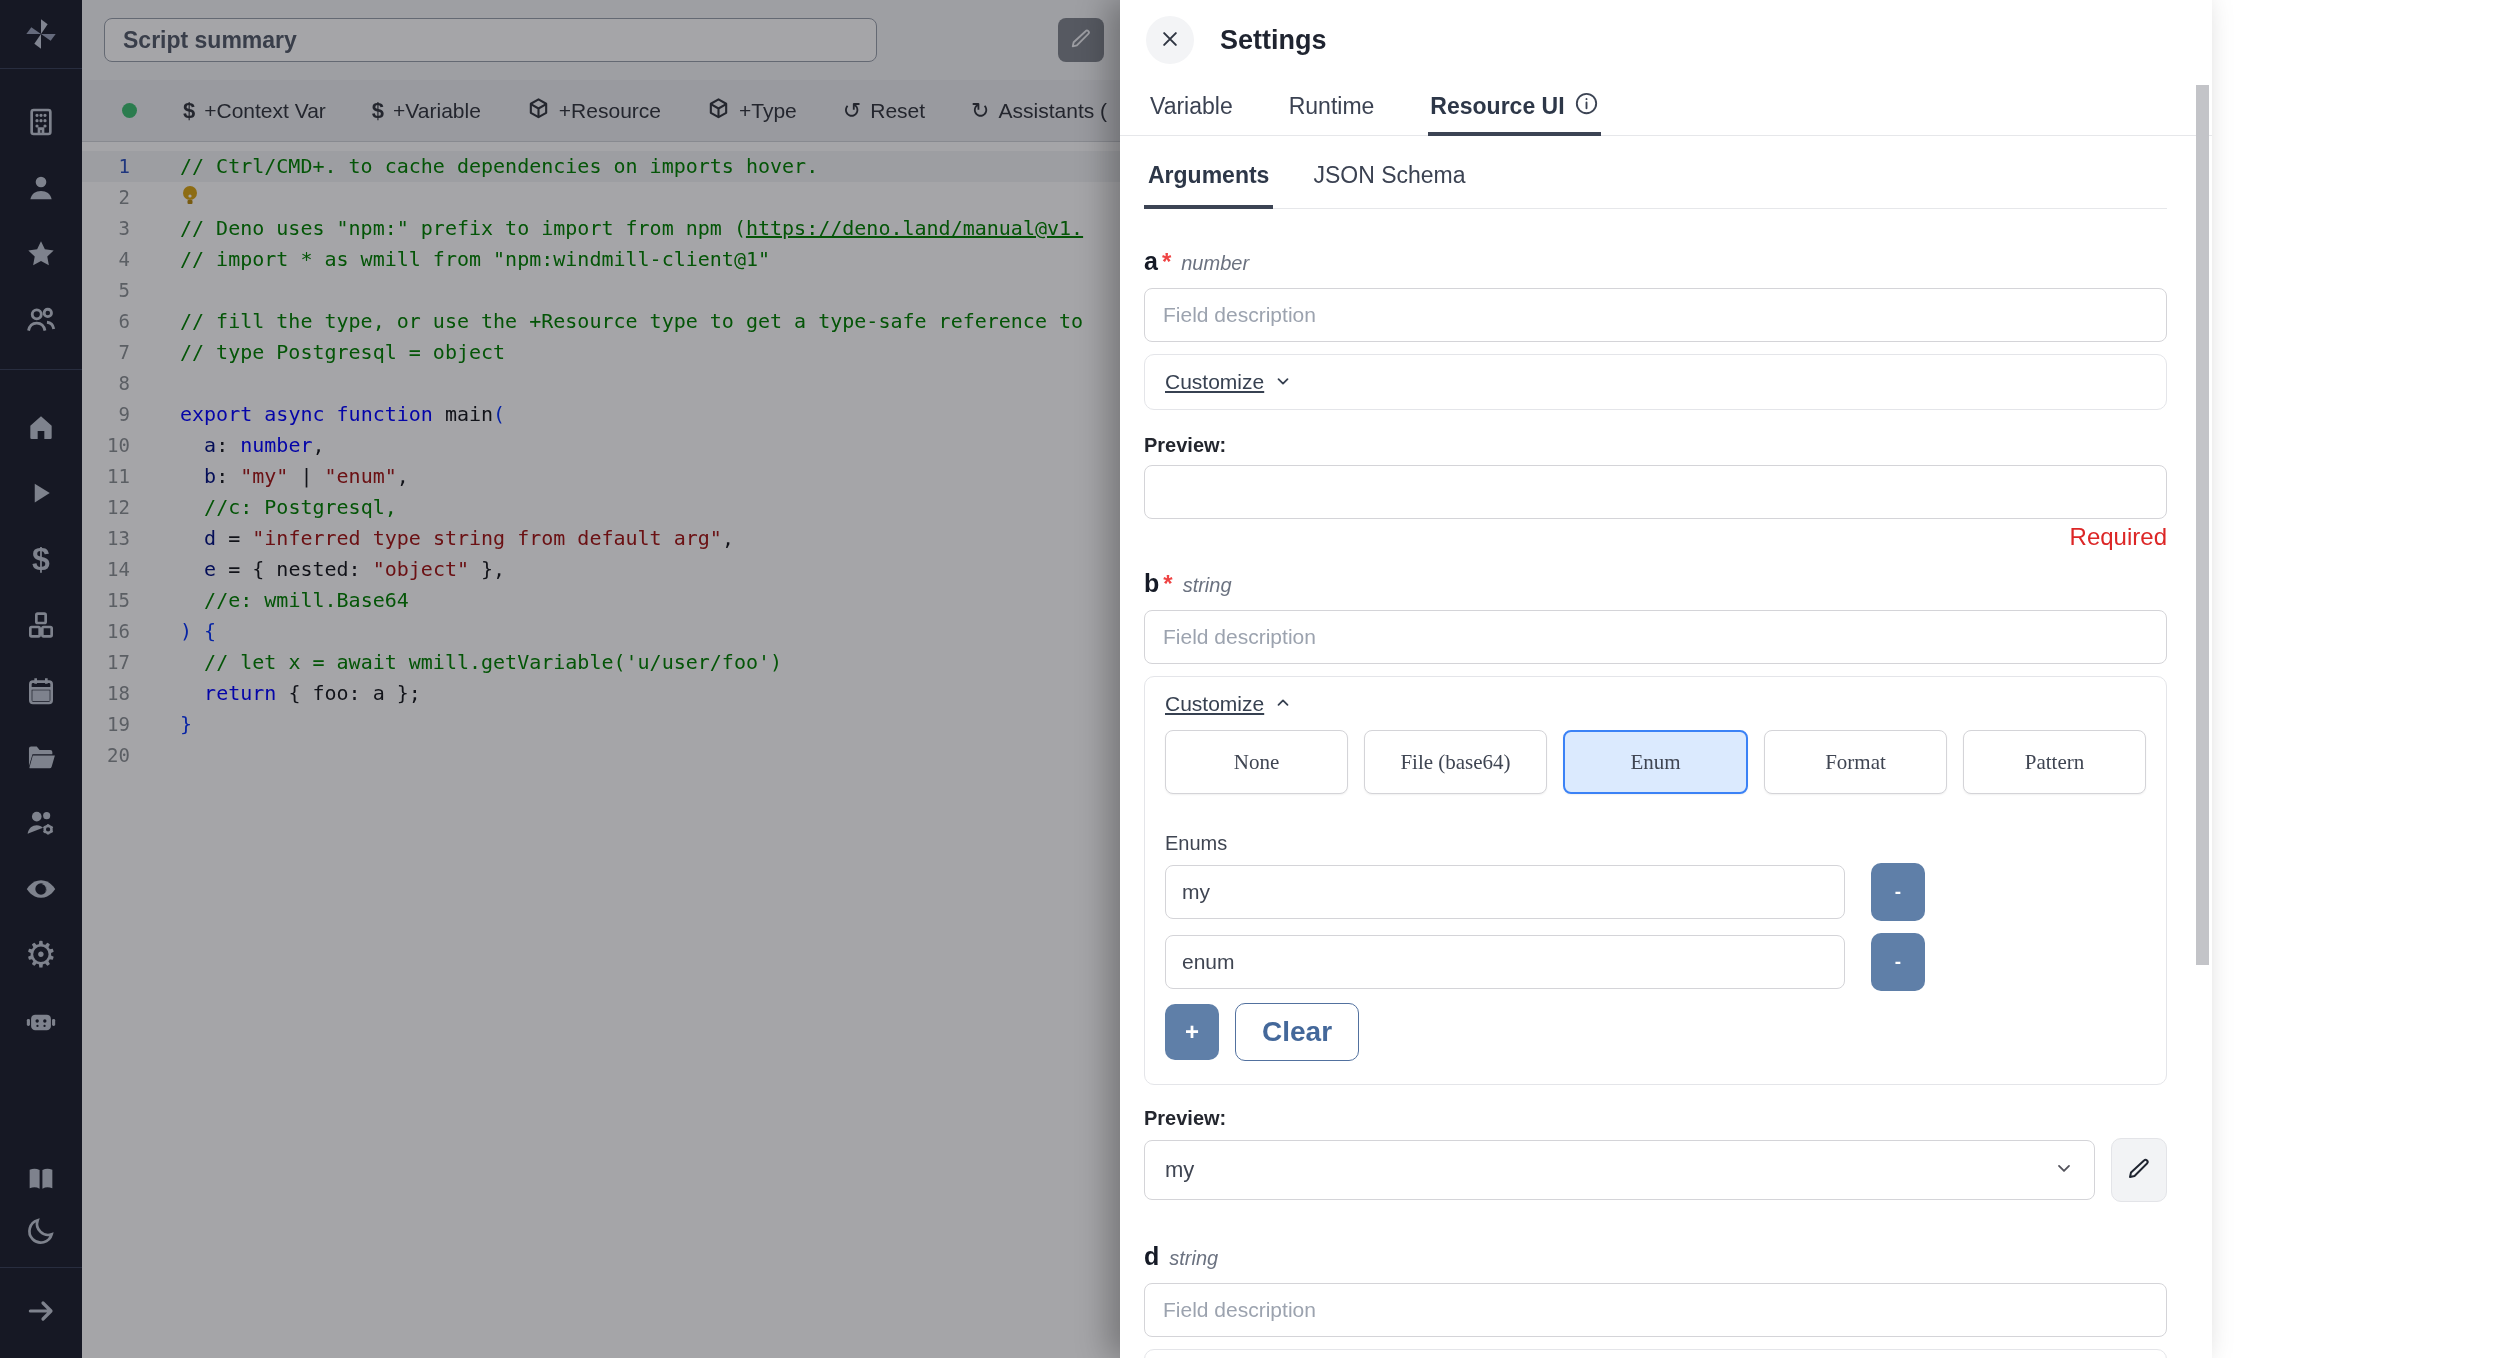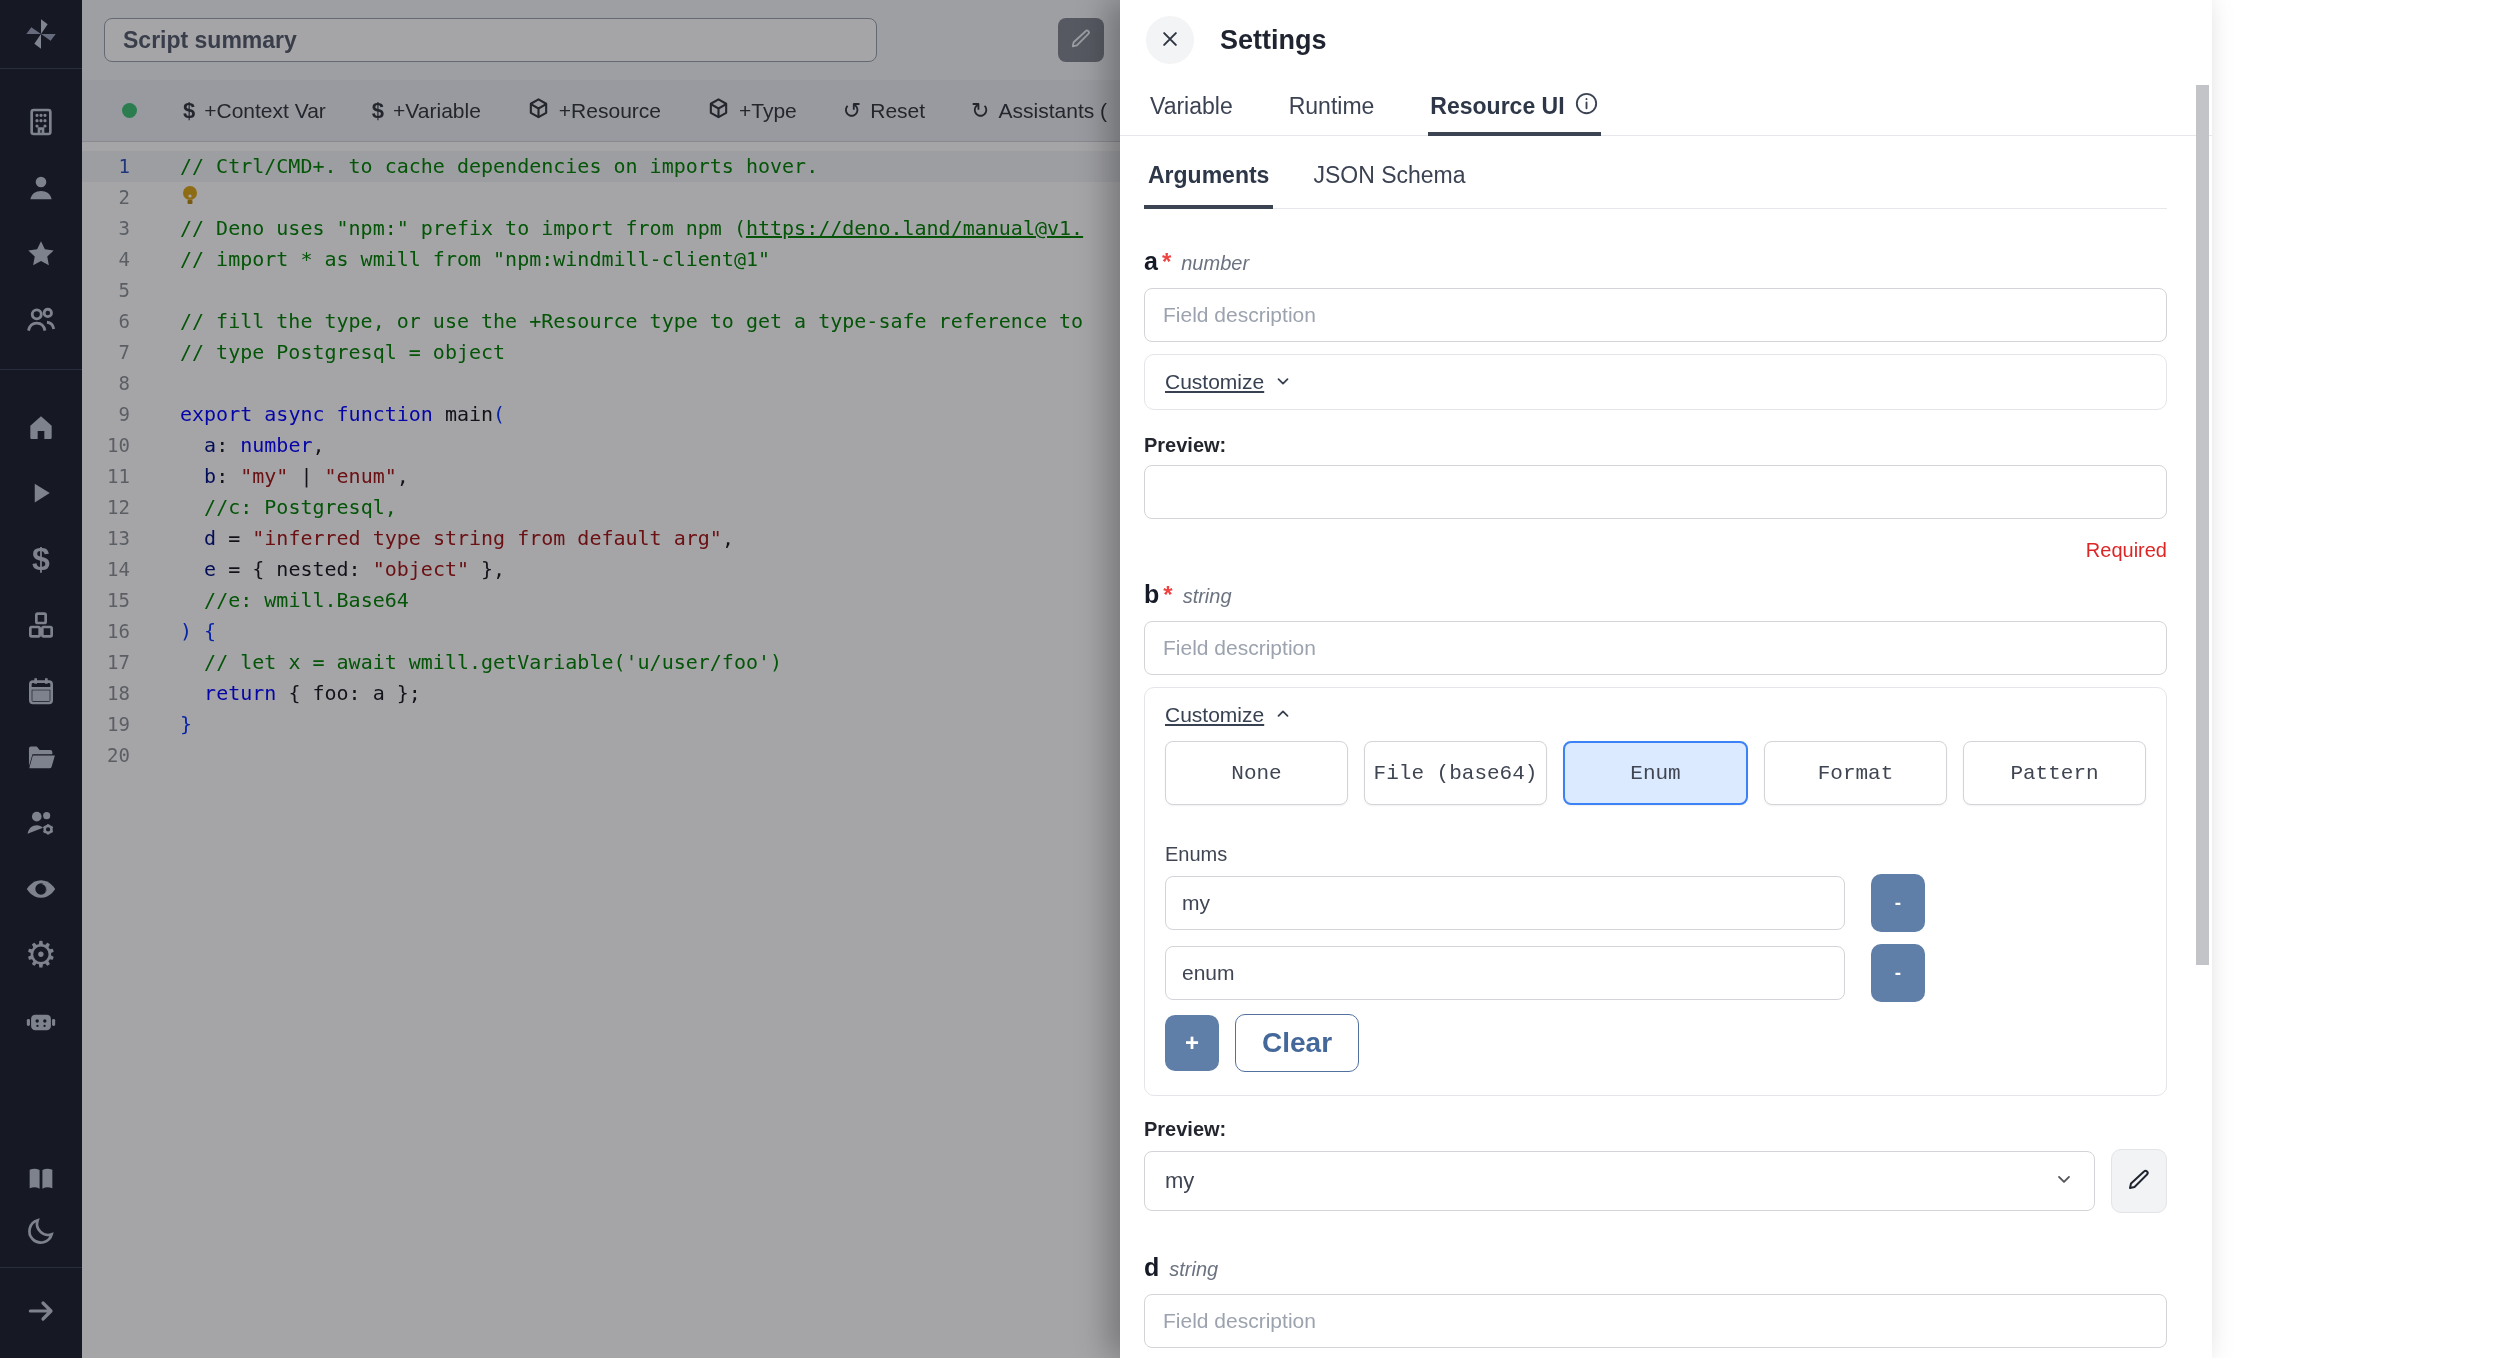--- a/index.html
+++ b/index.html
@@ -76,26 +76,26 @@
   .text-input { width:100%; height:54px; border:1px solid #d4d4d8; border-radius:8px; background:#fff;
                 padding:0 18px; font-family:"Liberation Sans",sans-serif; font-size:21px; color:#3f4552; margin-top:12px; }
   .text-input::placeholder { color:#9ca3af; }
 
   .customize-box { margin-top:12px; border:1px solid #e4e5e9; border-radius:10px; padding:15px 20px; }
   .customize-link { display:inline-flex; align-items:center; gap:10px; background:none; border:none; cursor:pointer; }
   .customize-link .lbl { font-family:"Liberation Sans",sans-serif; font-size:21px; color:#374151; text-decoration:underline; }
 
   .preview-label { margin-top:24px; font-size:20px; font-weight:700; color:#23262e; }
   .preview-input { margin-top:8px; }
-  .required-error { margin-top:20px; text-align:right; font-size:20px; color:#dc2626; }
+  .required-error { margin-top:4px; text-align:right; font-size:24px; color:#dc2626; }
 
   .options-row { display:flex; gap:16px; margin-top:14px; }
   .opt-btn { flex:1 1 0; height:64px; background:#fff; border:1px solid #d4d4d8; border-radius:8px;
              box-shadow:0 1px 2px rgba(0,0,0,0.06); cursor:pointer;
-             font-family:Liberation Mono, monospace; font-size:21px; color:#3f4552; }
+             font-family:Liberation Serif, serif; font-size:21px; color:#3f4552; }
   .opt-btn.selected { background:#dbeafe; border:2px solid #3b82f6; }
 
   .enums-label { margin-top:38px; font-size:20px; color:#3f4552; }
   .enum-row { display:flex; align-items:center; margin-top:12px; }
   .enum-row:first-of-type { margin-top:8px; }
   .enum-input { width:680px; height:54px; border:1px solid #d4d4d8; border-radius:8px; padding:0 16px;
                 font-family:"Liberation Sans",sans-serif; font-size:21px; color:#3f4552; }
   .sq-btn { width:54px; height:58px; background:#5f7fa8; color:#fff; border:none; border-radius:10px;
             font-size:19px; font-weight:700; cursor:pointer; }
   .enum-row .sq-btn { margin-left:26px; }

